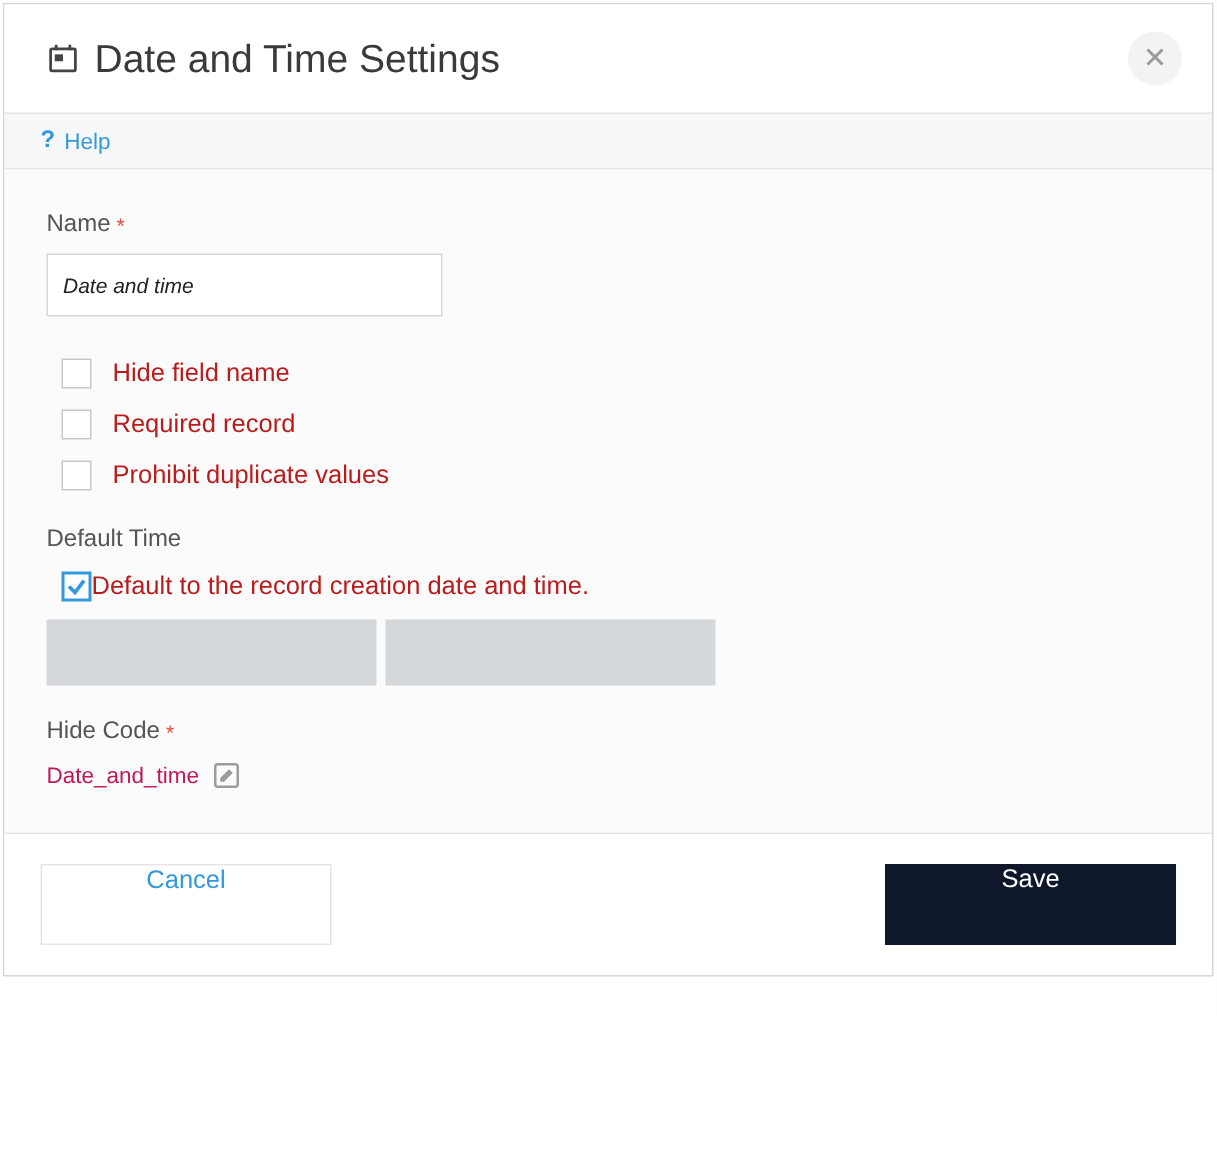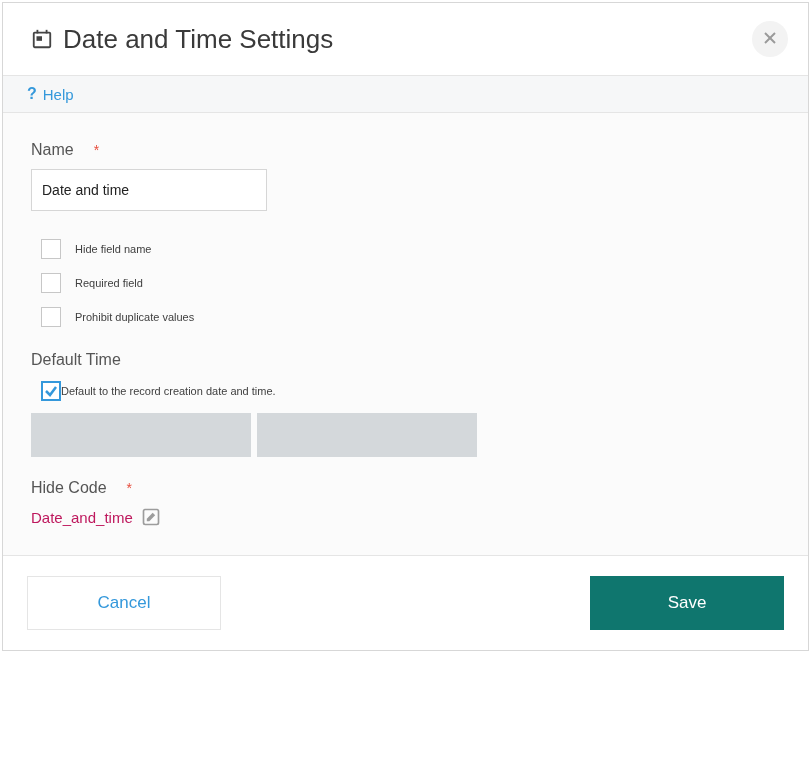--- a/index.html
+++ b/index.html
@@ -81,32 +81,33 @@
       padding: 28px 28px 28px 28px;
       flex: 1;
       border-bottom: 1px solid #e5e5e5;
     }
     .form-label {
       font-size: 16px;
       color: #555;
       margin-bottom: 10px;
       display: flex;
       align-items: center;
-      gap: 20px;
+      gap: 4px;
     }
     .required-star { color: #e74c3c; font-size: 14px; }
     .text-input {
-      width: 236px;
+      width: 264px;
       height: 42px;
       border: 1px solid #d6d6d6;
       padding: 0 10px;
       font-size: 14px;
       color: #222;
       background: #fff;
       margin-bottom: 14px;
+      font-style: italic;
     }
     .checkbox-row {
       display: flex;
       align-items: center;
       gap: 14px;
       margin: 14px 0 14px 10px;
     }
     .cb {
       width: 20px;
       height: 20px;
@@ -116,22 +117,22 @@
       align-items: center;
       justify-content: center;
       cursor: pointer;
     }
     .cb.checked {
       border: 2px solid #3498db;
     }
     .cb.checked svg { display: block; }
     .cb svg { display: none; }
     .cb-label {
-      font-size: 11px;
-      color: #404040;
+      font-size: 17px;
+      color: #b91c1c;
     }
     .section-heading {
       font-size: 16px;
       color: #555;
       margin-top: 24px;
       margin-bottom: 12px;
     }
     .default-check-row {
       display: flex;
       align-items: center;
@@ -172,30 +173,30 @@
       padding: 20px 24px;
       background: #fff;
     }
     .btn {
       height: 54px;
       min-width: 194px;
       font-size: 17px;
       border: none;
       cursor: pointer;
       display: flex;
-      align-items: center;
+      align-items: flex-start;
       justify-content: center;
     }
     .btn-cancel {
       background: #fff;
       border: 1px solid #e5e5e5;
       color: #3498db;
     }
     .btn-save {
-      background: #0f766e;
+      background: #0f172a;
       color: #fff;
     }
   </style>
 </head>
 <body>
 
 <div class="dialog">
 
   <div class="dialog-header">
     <div class="dialog-title">
@@ -239,21 +240,21 @@
       <span class="cb">
         
       </span>
       <span class="cb-label">Hide field name</span>
     </div>
 
     <div class="checkbox-row">
       <span class="cb">
         
       </span>
-      <span class="cb-label">Required field</span>
+      <span class="cb-label">Required record</span>
     </div>
 
     <div class="checkbox-row">
       <span class="cb">
         
       </span>
       <span class="cb-label">Prohibit duplicate values</span>
     </div>
 
     <div class="section-heading">Default Time</div>

